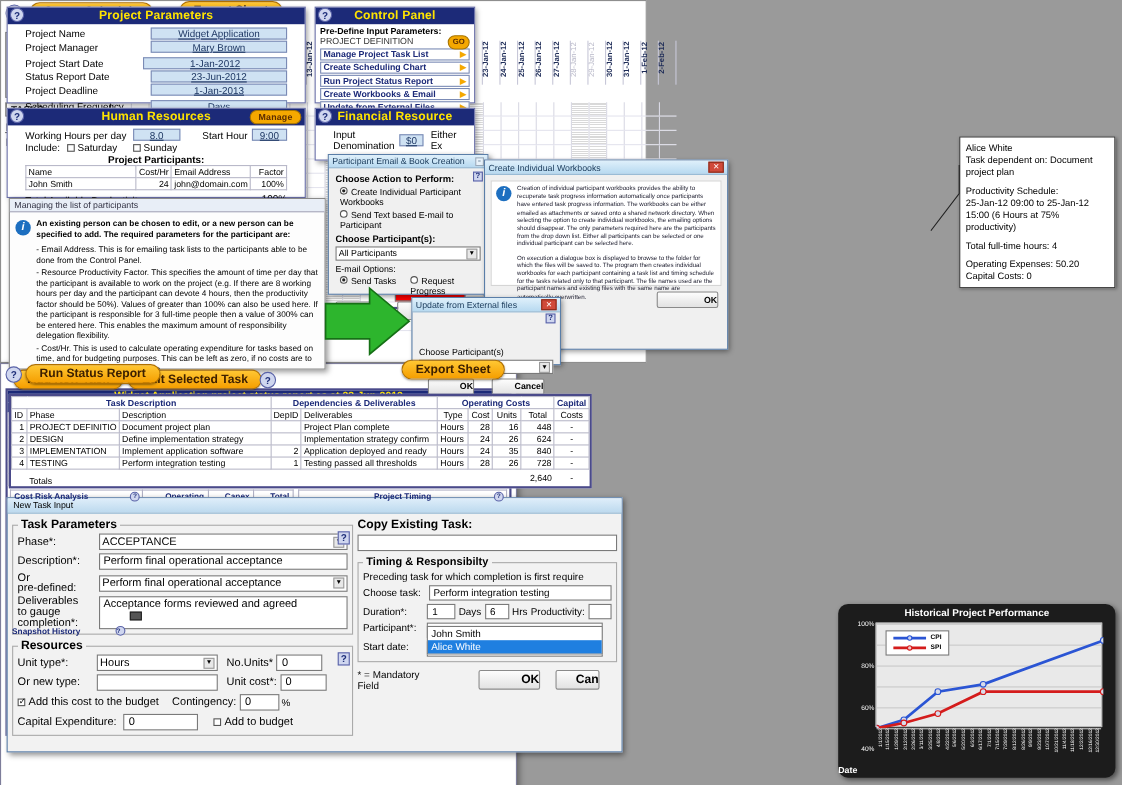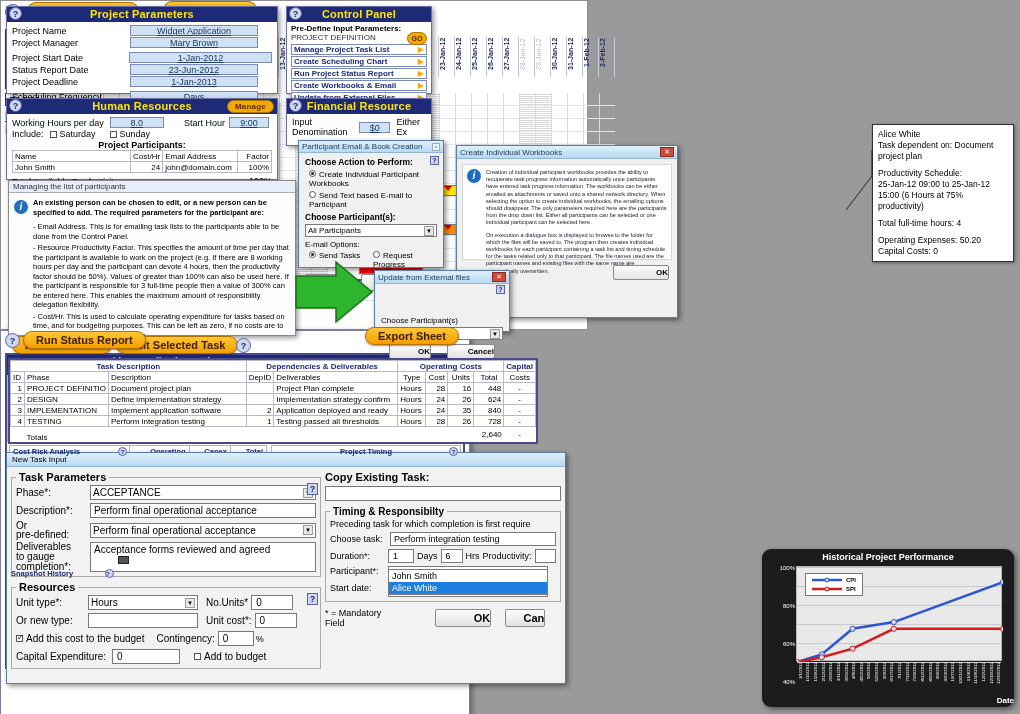--- a/index.html
+++ b/index.html
@@ -21,21 +21,21 @@
   .helpq {
     position:absolute; left:2px; top:0px; width:13px; height:13px; border-radius:50%;
     background:#cfd6ef; border:1px solid #5a63a8; color:#20307a; font-size:9px;
     font-weight:bold; text-align:center; line-height:12px;
   }
   .manage-btn {
     position:absolute; right:3px; top:1px; background:#f5a800; color:#5b2d00;
     border:1px solid #a87500; border-radius:7px; font-size:8px; font-weight:bold;
     padding:0 7px; line-height:11px;
   }
-  .pbody { padding:3px 5px; }
+  .pbody { padding:3px 16px; }
   .row { display:flex; align-items:center; margin:0 0 1px 0; }
   .lbl { white-space:nowrap; }
   .val {
     background:#cfe2f3; border:1px solid #7b8bb5; color:#1f3864; text-align:center;
     text-decoration:underline; font-size:9px; height:11px; line-height:10px;
   }
 
   
   .pill {
     background:linear-gradient(#ffc733,#f59e00); border:1px solid #b07000;
@@ -924,21 +924,21 @@
       <span style="flex:1;"><span class="radio on"></span><span>Send Tasks</span></span>
       <span style="flex:1;"><span class="radio"></span><span>Request Progress</span></span>
     </div>
     <div style="display:flex;gap:14px;margin-top:5px;">
       <span class="btnwin" style="width:42px;">OK</span>
       <span class="btnwin" style="width:48px;">Cancel</span>
     </div>
   </div>
 </div>
 
-<div class="dlg" style="left:440px;top:145px;width:222px;height:173px;margin-left:16px;">
+<div class="dlg" style="left:440px;top:145px;width:222px;height:173px;">
   <div class="dlg-tb">
     <span>Create Individual Workbooks</span>
     <span class="closebox">✕</span>
   </div>
   <div style="background:#fff;margin:5px;padding:4px;display:flex;height:96px;border:1px solid #d5d5d5;">
     <div class="infoi" style="flex:0 0 14px;margin-right:5px;">i</div>
     <div style="font-size:5.6px;line-height:7.2px;color:#223;">
       <p style="margin:0 0 5px 0;">Creation of individual participant workbooks provides the ability to recuperate task progress information automatically once participants have entered task progress information. The workbooks can be either emailed as attachments or saved onto a shared network directory. When selecting the option to create individual workbooks, the emailing options should disappear. The only parameters required here are the participants from the drop down list. Either all participants can be selected or one individual participant can be selected here.</p>
       <p style="margin:0;">On execution a dialogue box is displayed to browse to the folder for which the files will be saved to.  The program then creates individual workbooks for each participant containing a task list and timing schedule for the tasks related only to that participant. The file names used are the participant names and existing files with the same name are automatically overwritten.</p>
     </div>
@@ -1507,14 +1507,14 @@
       <div style="position: absolute; left: 141.148px; top: 0px; color: rgb(255, 255, 255); font-size: 4.4px; writing-mode: vertical-rl; transform: rotate(180deg) translateX(50%); white-space: nowrap;">9/9/2012</div>
       <div style="position: absolute; left: 148.778px; top: 0px; color: rgb(255, 255, 255); font-size: 4.4px; writing-mode: vertical-rl; transform: rotate(180deg) translateX(50%); white-space: nowrap;">9/23/2012</div>
       <div style="position: absolute; left: 156.407px; top: 0px; color: rgb(255, 255, 255); font-size: 4.4px; writing-mode: vertical-rl; transform: rotate(180deg) translateX(50%); white-space: nowrap;">10/7/2012</div>
       <div style="position: absolute; left: 164.037px; top: 0px; color: rgb(255, 255, 255); font-size: 4.4px; writing-mode: vertical-rl; transform: rotate(180deg) translateX(50%); white-space: nowrap;">10/21/2012</div>
       <div style="position: absolute; left: 171.667px; top: 0px; color: rgb(255, 255, 255); font-size: 4.4px; writing-mode: vertical-rl; transform: rotate(180deg) translateX(50%); white-space: nowrap;">11/4/2012</div>
       <div style="position: absolute; left: 179.296px; top: 0px; color: rgb(255, 255, 255); font-size: 4.4px; writing-mode: vertical-rl; transform: rotate(180deg) translateX(50%); white-space: nowrap;">11/18/2012</div>
       <div style="position: absolute; left: 186.926px; top: 0px; color: rgb(255, 255, 255); font-size: 4.4px; writing-mode: vertical-rl; transform: rotate(180deg) translateX(50%); white-space: nowrap;">12/2/2012</div>
       <div style="position: absolute; left: 194.556px; top: 0px; color: rgb(255, 255, 255); font-size: 4.4px; writing-mode: vertical-rl; transform: rotate(180deg) translateX(50%); white-space: nowrap;">12/16/2012</div>
       <div style="position: absolute; left: 202.185px; top: 0px; color: rgb(255, 255, 255); font-size: 4.4px; writing-mode: vertical-rl; transform: rotate(180deg) translateX(50%); white-space: nowrap;">12/30/2012</div>
     </div>
-  <div style="position:absolute;left:0;right:0;bottom:2px;text-align:right;color:#fff;font-weight:bold;font-size:8px;">Date</div>
+  <div style="position:absolute;left:0;right:0;bottom:2px;text-align:left;color:#fff;font-weight:bold;font-size:8px;">Date</div>
 </div>
 
 </body></html>

